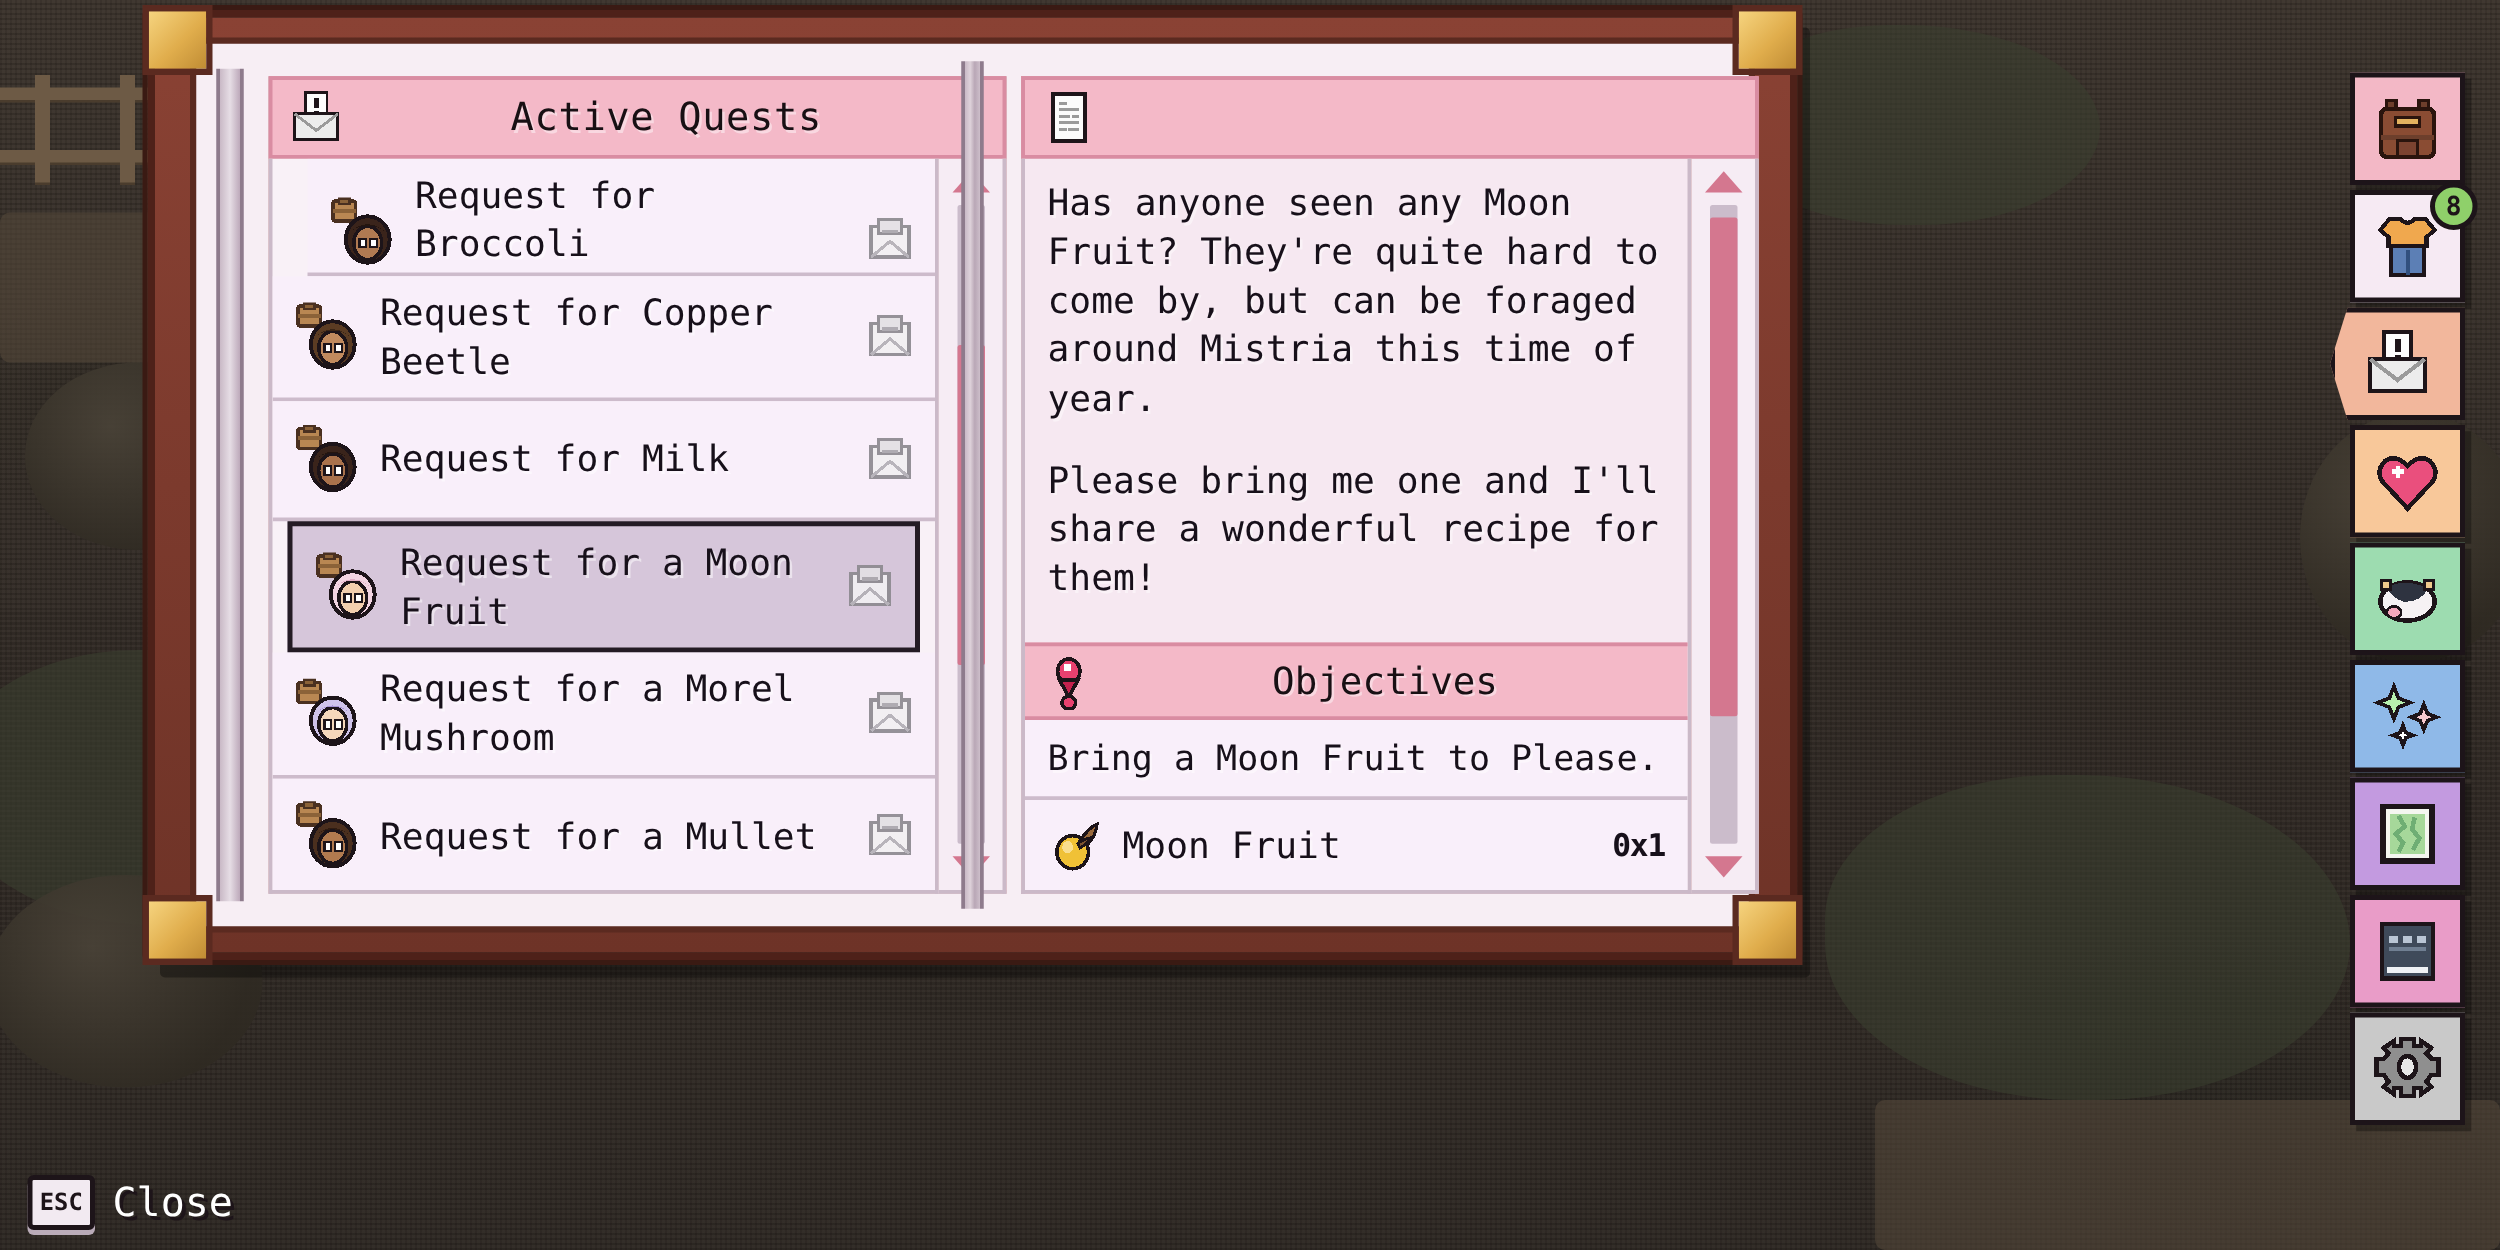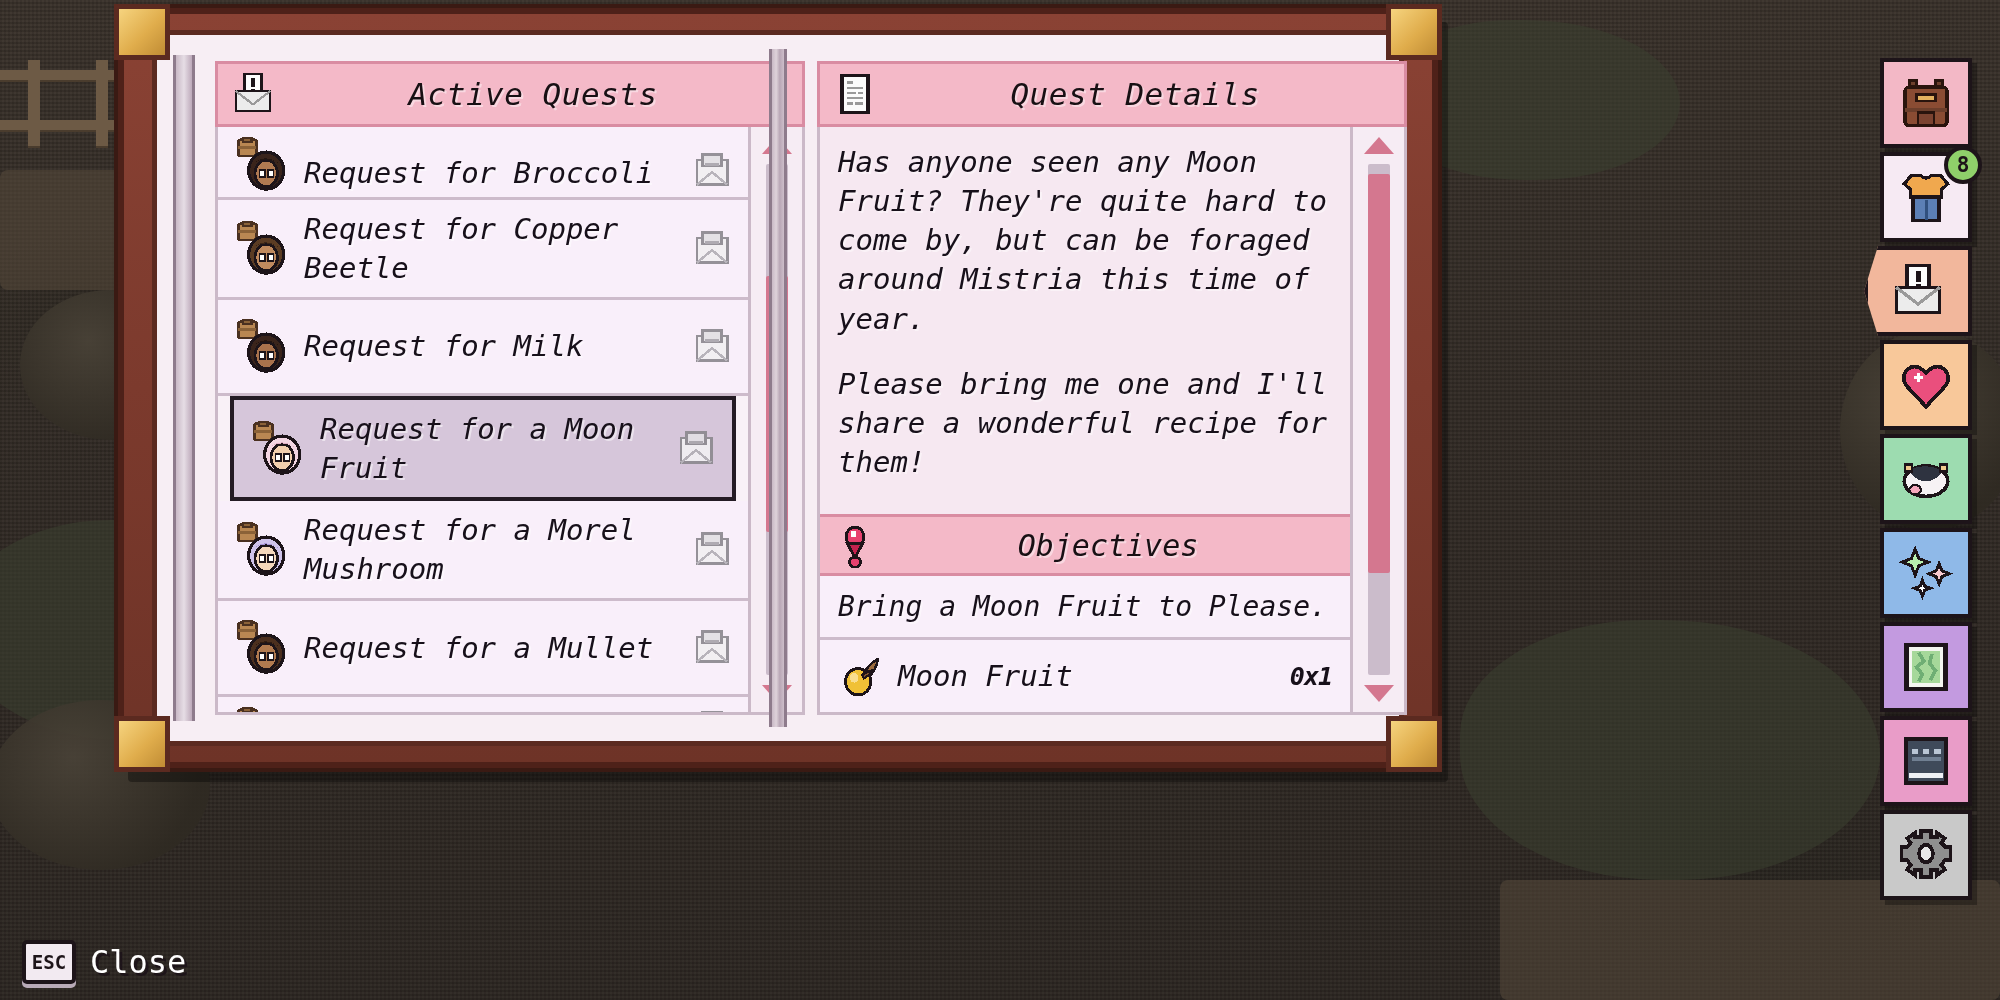--- a/index.html
+++ b/index.html
@@ -111,21 +111,20 @@
     border-right: 3px solid #8e7b8c;
     z-index: 5;
   }
 
   
   .page {
     position: absolute;
     top: 26px;
     bottom: 26px;
     background: #7f1d1d;
-    font-style: italic;
   }
   .page.left  { left: 58px;  width: 590px; }
   .page.right { left: 660px; width: 590px; }
 
   .panel-header {
     position: relative;
     height: 66px;
     background: #f4b9c8;
     border: 3px solid #d98ca2;
     display: flex;
@@ -165,21 +164,21 @@
   .quest-row {
     position: relative;
     display: flex;
     align-items: center;
     gap: 14px;
     padding: 10px 14px 10px 16px;
     border-bottom: 3px solid #cdbbcb;
     background: #f9effa;
     min-height: 96px;
   }
-  .quest-row.clipped-top { min-height: 56px; align-items: flex-end; padding-bottom: 4px; }
+  .quest-row.clipped-top { min-height: 56px; align-items: flex-end; padding-bottom: 4px; margin-left: 28px; }
   .quest-row.clipped-bottom { min-height: 48px; align-items: flex-start; overflow: hidden; }
   .quest-row.selected {
     background: #d6c6da;
     border: 4px solid #241b24;
     margin: 0 12px;
   }
   .quest-avatar {
     position: relative;
     width: 56px; height: 56px;
     flex: 0 0 56px;
@@ -604,21 +603,20 @@
             <rect x="3.5" y="1.5" width="9" height="13" fill="#fbfbfb" stroke="#1d1419" stroke-width="1.1"></rect>
             <rect x="5.2" y="3.6" width="2.2" height="0.9" fill="#9a9a9a"></rect>
             <rect x="5.2" y="5.4" width="5.6" height="0.9" fill="#9a9a9a"></rect>
             <rect x="5.2" y="7.2" width="3.2" height="0.9" fill="#9a9a9a"></rect>
             <rect x="8.9" y="7.2" width="1.9" height="0.9" fill="#9a9a9a"></rect>
             <rect x="5.2" y="9.0" width="5.6" height="0.9" fill="#9a9a9a"></rect>
             <rect x="5.2" y="10.8" width="2.2" height="0.9" fill="#9a9a9a"></rect>
             <rect x="7.9" y="10.8" width="2.9" height="0.9" fill="#9a9a9a"></rect>
           </svg>
         </span>
-        <span class="hdr-title">Quest Details</span>
       </div>
 
       <div class="details-wrap">
         <div class="details-body">
 
           <div class="desc" id="quest-desc">
               <p>Has anyone seen any Moon Fruit? They're quite hard to come by, but can be foraged around Mistria this time of year.</p>
               <p>Please bring me one and I'll share a wonderful recipe for them!</p>
             </div>
 

